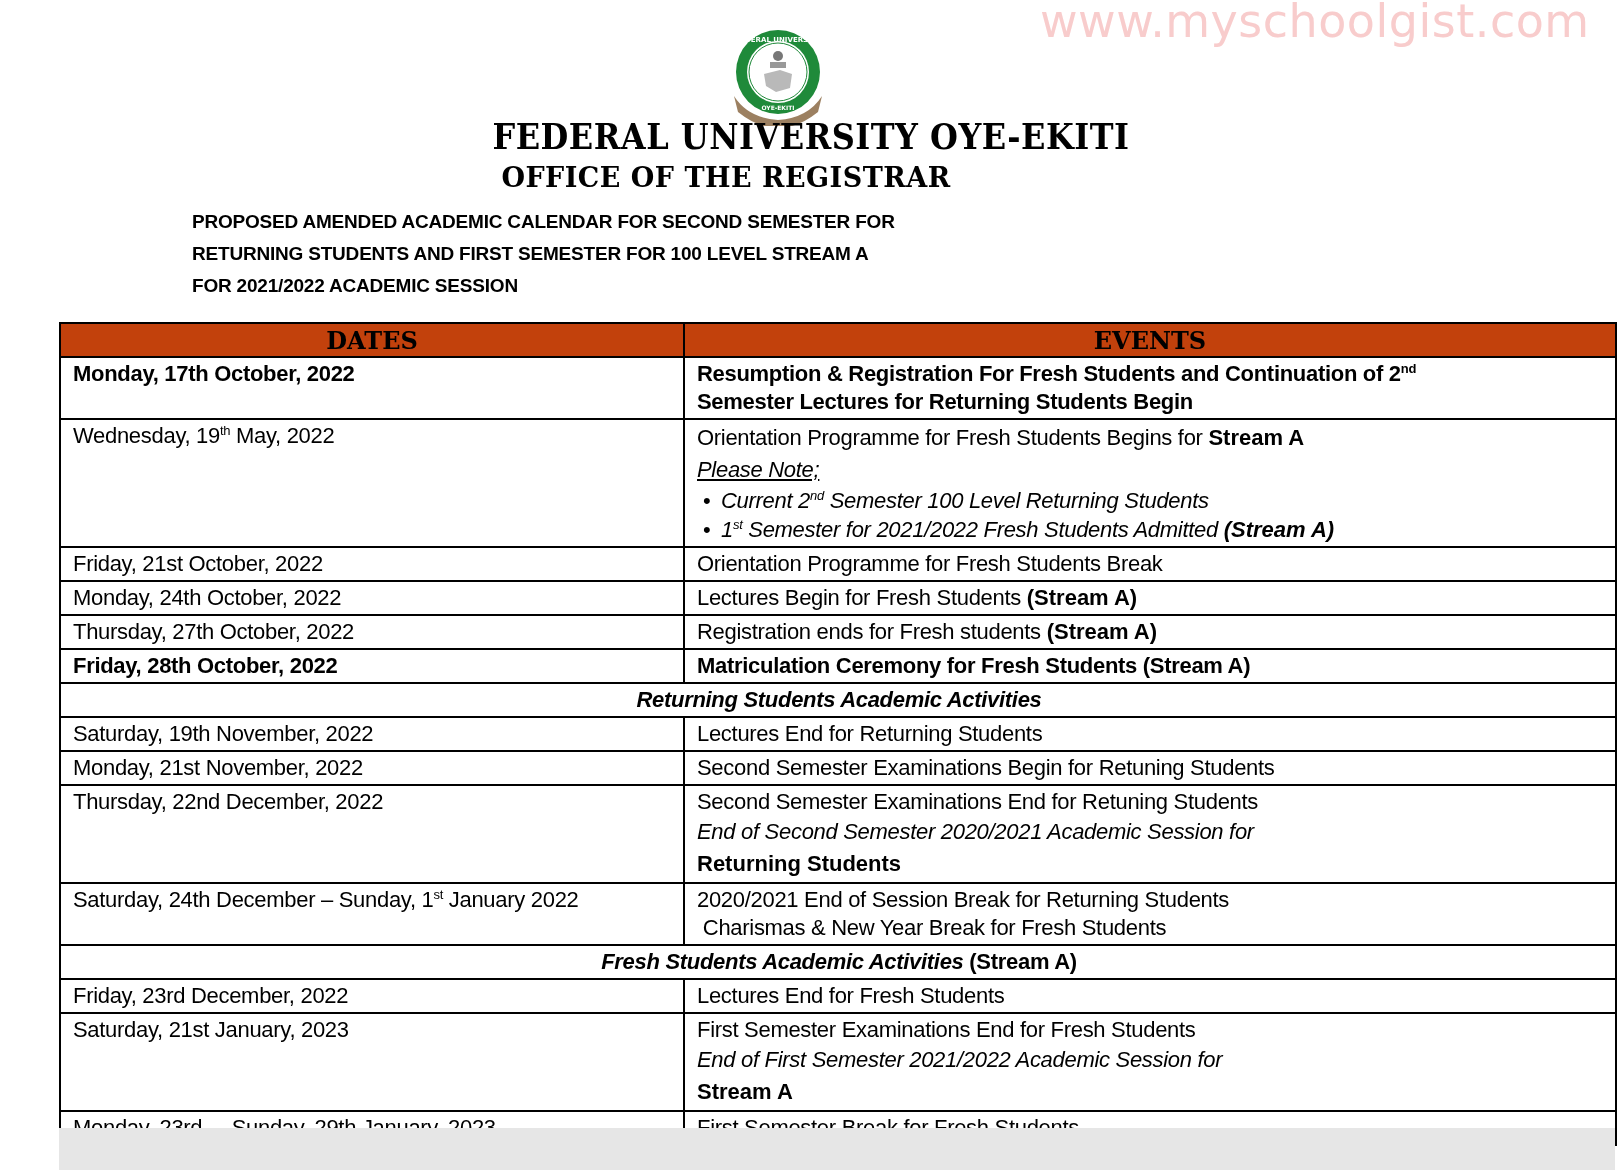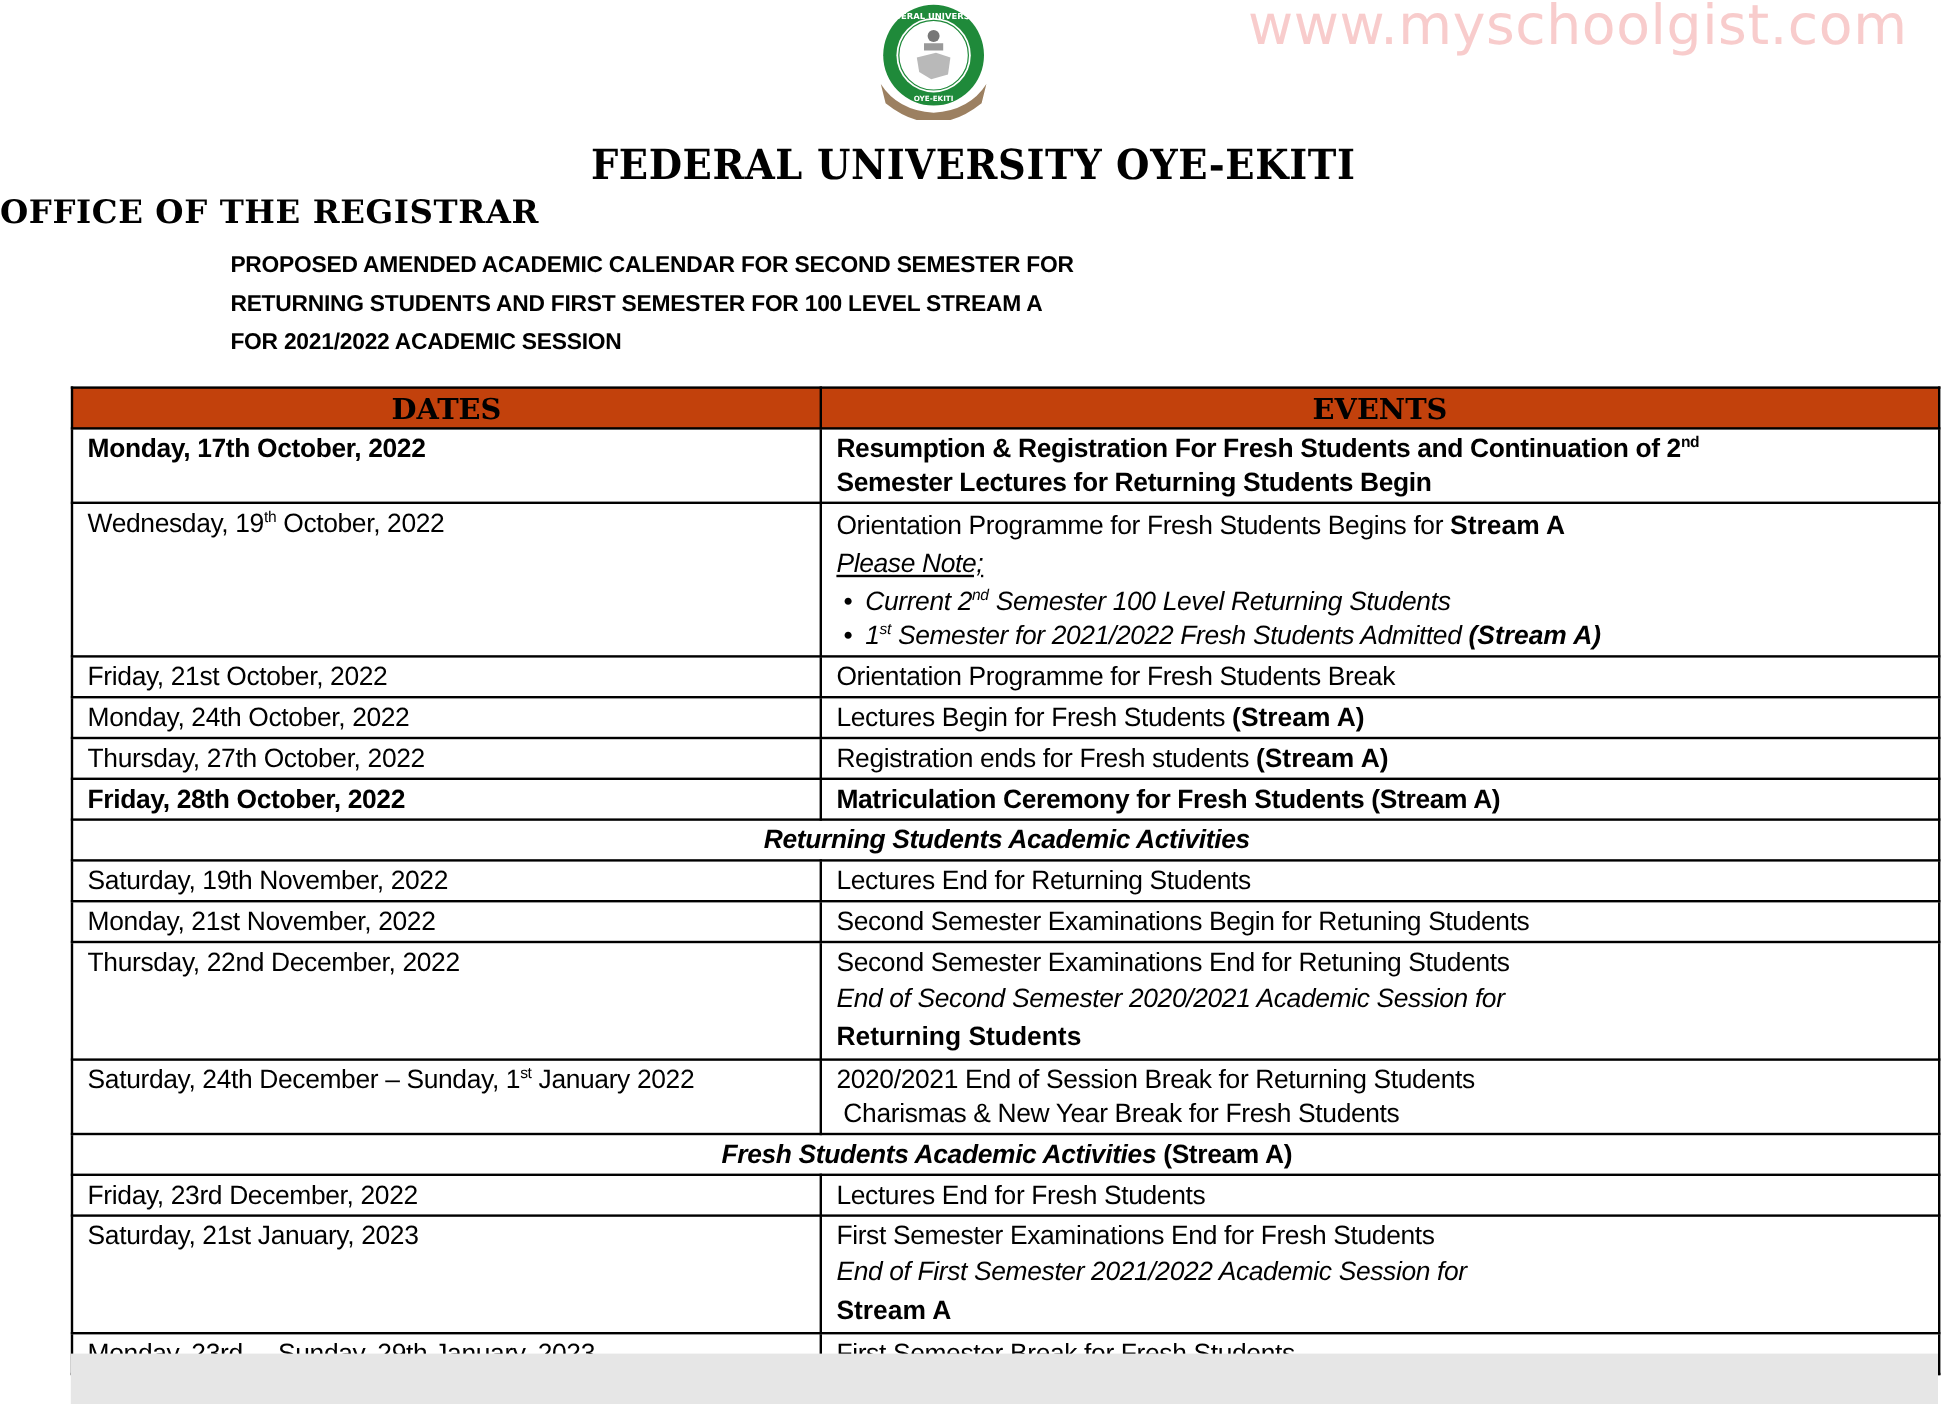--- a/index.html
+++ b/index.html
@@ -21,42 +21,42 @@
       left: 1040px;
       font-family: "DejaVu Sans", sans-serif;
       font-size: 46px;
       color: #f8cccc;
       letter-spacing: 0.5px;
       white-space: nowrap;
     }
     .logo {
       position: absolute;
       left: 728px;
-      top: 0;
+      top: 26px;
       width: 100px;
       height: 100px;
     }
     .title-1 {
       position: absolute;
       top: 118px;
       left: 0;
       width: 1622px;
       text-align: center;
       font-family: "DejaVu Serif", serif;
       font-weight: bold;
       font-size: 32px;
       letter-spacing: 0.5px;
       transform: scaleY(1.08);
     }
     .title-2 {
       position: absolute;
       top: 162px;
       left: 0;
       width: 1452px;
-      text-align: left;
+      text-align: center;
       font-family: "DejaVu Serif", serif;
       font-weight: bold;
       font-size: 27px;
       letter-spacing: 0.5px;
     }
     .heading {
       position: absolute;
       top: 206px;
       left: 192px;
       width: 1340px;
@@ -176,21 +176,21 @@
     <tr>
       <td class="heavy tall-line"><span>Monday, 17th October, 2022</span></td>
       <td class="heavy tall-line">
         <span>Resumption &amp; Registration For Fresh Students and Continuation of 2</span><sup>nd</sup><br>
         <span>Semester Lectures for Returning Students Begin</span>
       </td>
     </tr>
 
     <tr>
       <td>
-        <span>Wednesday, 19</span><sup>th</sup><span> October, 2022</span>
+        <span>Wednesday, 19</span><sup>th</sup><span> May, 2022</span>
       </td>
       <td>
         <div class="tall-line"><span>Orientation Programme for Fresh Students Begins for </span><span class="heavy">Stream A</span></div>
         <div class="bi ul tall-line">Please Note;</div>
         <ul class="notes">
           <li><span class="bullet">•</span><span>Current 2</span><sup>nd</sup><span> Semester 100 Level Returning Students</span></li>
           <li><span class="bullet">•</span><span>1</span><sup>st</sup><span> Semester for 2021/2022 Fresh Students Admitted  </span><span class="heavy">(Stream A)</span></li>
         </ul>
       </td>
     </tr>

